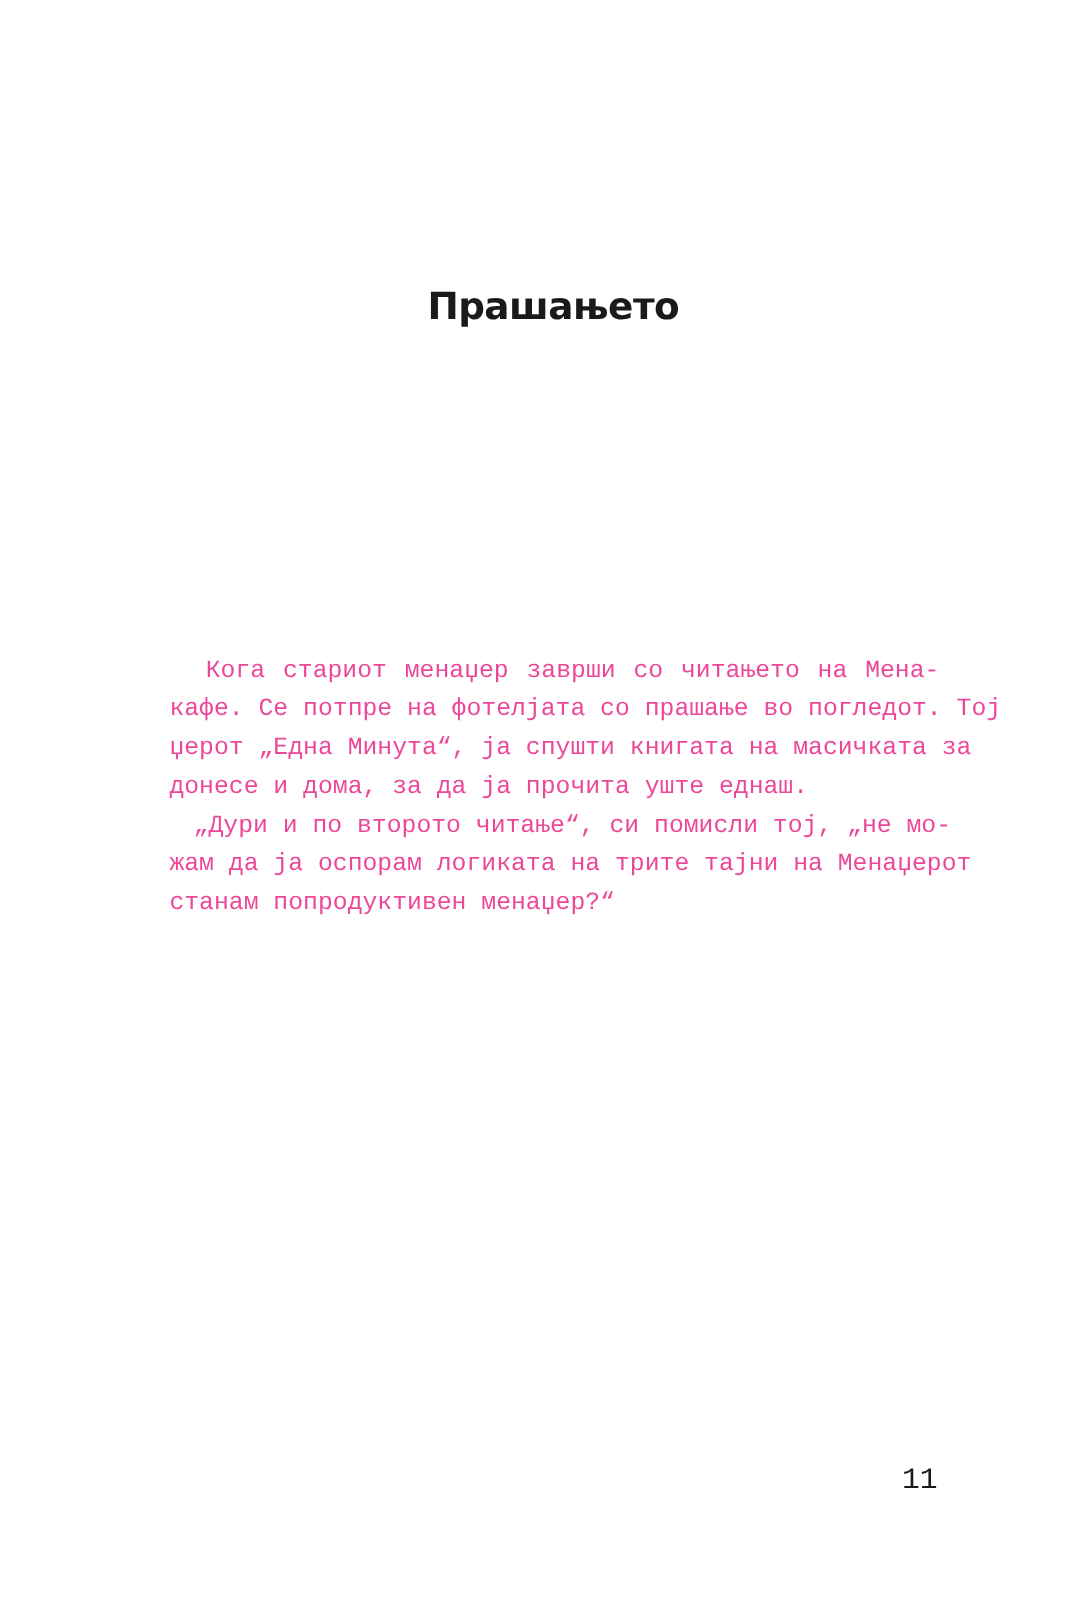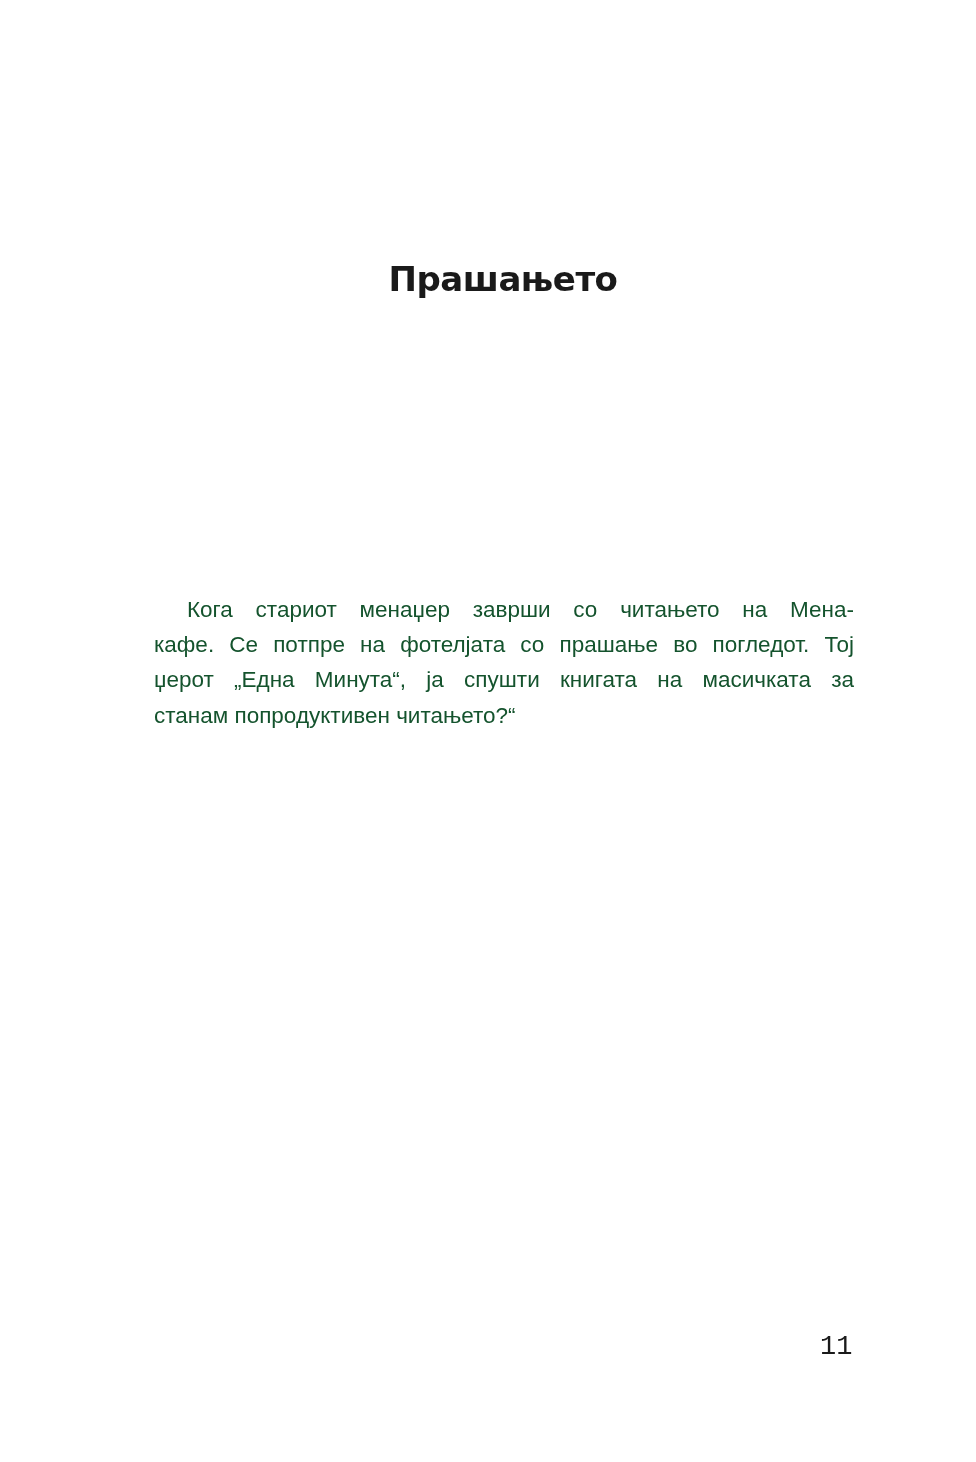--- a/index.html
+++ b/index.html
@@ -5,22 +5,22 @@
   html, body { margin: 0; padding: 0; background: #ffffff; }
   body { width: 976px; height: 1462px; position: relative; overflow: hidden; }
   .page { position: absolute; left: 0; top: 0; width: 976px; height: 1462px; background: #ffffff; color: #1a1a1a; }
   .title {
     position: absolute; top: 236px; left: 0; width: 1006px; text-align: center;
     font-family: "DejaVu Sans", sans-serif; font-weight: bold; font-size: 34px;
     letter-spacing: -0.5px; color: #1a1a1a;
   }
   .body-text {
     position: absolute; left: 154px; top: 592px; width: 700px;
-    font-family: Liberation Sans, sans-serif; font-size: 22.5px; line-height: 35.2px;
-    color: #14532d;
+    font-family: Liberation Mono, monospace; font-size: 22.5px; line-height: 35.2px;
+    color: #ec4899;
   }
   .line { display: block; white-space: nowrap; text-align: justify; text-align-last: justify; height: 35.2px; }
   .line.last { text-align-last: left; }
   .line.indent { padding-left: 33px; }
   .line.quote-indent { padding-left: 22px; }
   .line.neg { margin-left: -8px; }
   .page-number {
     position: absolute; left: 820px; top: 1332px;
     font-family: Liberation Mono, monospace; font-size: 27px; color: #1a1a1a;
   }
@@ -29,20 +29,23 @@
 <body>
 
 <div class="page">
   <h1 class="title">Прашањето</h1>
 
   <div class="body-text">
     <div>
       <span class="line indent">Кога стариот менаџер заврши со читањето на Мена-</span>
       <span class="line">кафе. Се потпре на фотелјата со прашање во погледот. Тој</span>
       <span class="line">џерот „Една Минута“, ја спушти книгата на масичката за</span>
+      <span class="line last">донесе и дома, за да ја прочита уште еднаш.</span>
     </div>
     <div>
-      <span class="line last">станам попродуктивен читањето?“</span>
+      <span class="line quote-indent">„Дури и по второто читање“, си помисли тој, „не мо-</span>
+      <span class="line">жам да ја оспорам логиката на трите тајни на Менаџерот</span>
+      <span class="line last">станам попродуктивен менаџер?“</span>
     </div>
   </div>
 
   <div class="page-number">11</div>
 </div>
 
 </body></html>

